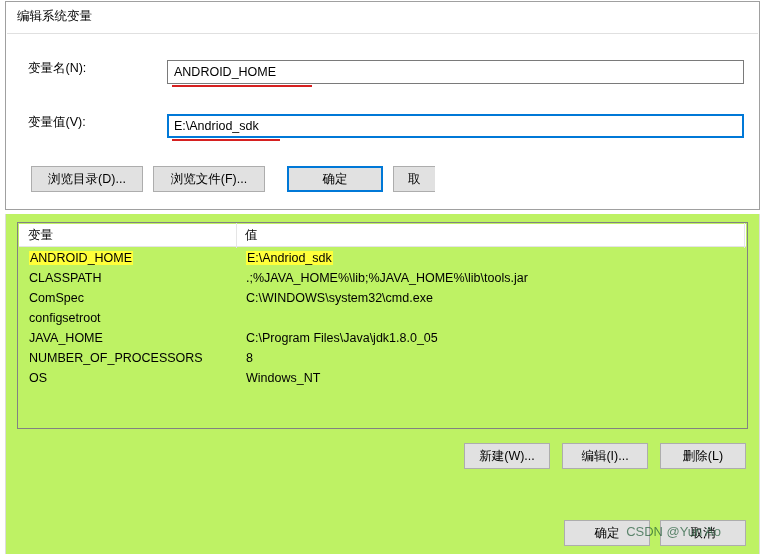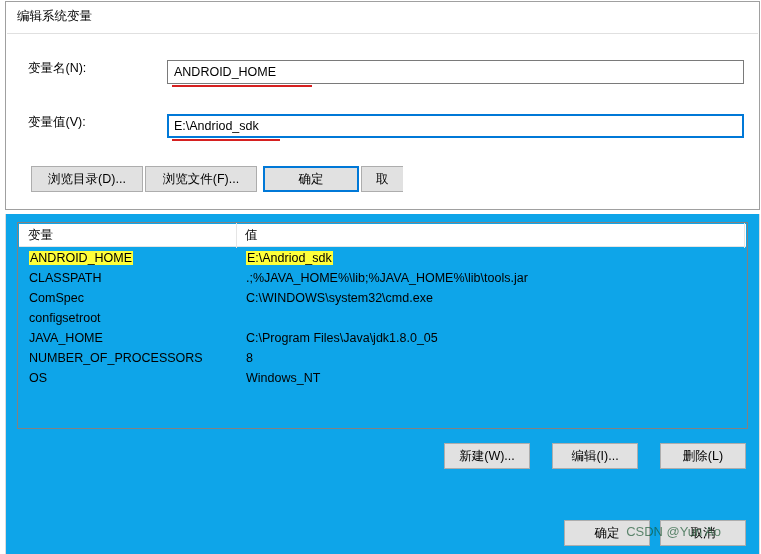--- a/index.html
+++ b/index.html
@@ -8,39 +8,39 @@
     .dialog-title { padding: 5px 10px 8px; background: #fff; border-bottom: 1px solid #e0e0e0; }
     .dialog-body { padding: 24px 12px 16px 18px; }
     .field-row { display: flex; margin-bottom: 26px; }
     .field-label { width: 140px; padding-left: 2px; }
     .field-input-wrap { position: relative; flex: 1; }
     .field-input { width: 100%; height: 24px; border: 1px solid #7a7a7a; padding: 2px 6px; font-size: 12.5px; outline: none; background: #fff; }
     .field-input.focused { border: 1px solid #0078d7; box-shadow: 0 0 0 1px #0078d7 inset; }
     .underline-red { position: absolute; height: 2px; background: #d62020; bottom: -2px; }
     .btn { min-width: 112px; height: 26px; border: 1px solid #adadad; background: #e1e1e1; cursor: pointer; font-size: 12.5px; padding: 0 14px; }
     .btn-primary { border: 2px solid #0078d7; background: #e1e1e1; min-width: 96px; }
-    .btn-row-edit { display: flex; gap: 2px; padding: 0 0 0 6px; align-items: center; }
+    .btn-row-edit { display: flex; gap: 10px; padding: 0 0 0 6px; align-items: center; }
     .btn-small { min-width: 86px; }
-    .lower-panel { position: absolute; top: 213px; left: 4px; right: 2px; bottom: 0; border-left: 1px solid #dcdcdc; border-right: 1px solid #dcdcdc; background: #0ea5e9; z-index: 1; padding: 8px 11px 10px; }
+    .lower-panel { position: absolute; top: 213px; left: 4px; right: 2px; bottom: 0; border-left: 1px solid #dcdcdc; border-right: 1px solid #dcdcdc; background: #bef264; z-index: 1; padding: 8px 11px 10px; }
     .table-box { border: 1px solid #828282; height: 207px; overflow: hidden; position: relative; }
     .table-head { display: flex; border-bottom: 1px solid #e5e5e5; background: #fff; height: 23px; align-items: center; }
     .table-head .col { padding: 4px 8px; border-right: 1px solid #e5e5e5; }
     .col-var { width: 217px; }
     .col-val { flex: 1; }
     .table-body { overflow-y: scroll; height: 183px; }
     .table-row { display: flex; height: 20px; align-items: center; }
     .table-row .cell { padding: 1px 8px; white-space: nowrap; overflow: hidden; }
     .cell-var { width: 217px; }
     .cell-val { flex: 1; }
     .row-highlight { background: #ffff3a; display: inline-block; padding: 0 1px; }
     .table-body::-webkit-scrollbar { width: 17px; }
     .table-body::-webkit-scrollbar-track { background: #f0f0f0; border-left: 1px solid #dcdcdc; }
     .table-body::-webkit-scrollbar-thumb { background: #cdcdcd; border: 1px solid #a5a5a5; }
     .table-body::-webkit-scrollbar-button { background: #f0f0f0; height: 17px; border: 1px solid #dcdcdc; }
-    .btn-row-lower { display: flex; justify-content: flex-end; gap: 22px; padding: 14px 2px 0; }
+    .btn-row-lower { display: flex; justify-content: flex-end; gap: 12px; padding: 14px 2px 0; }
     .footer-row { position: absolute; bottom: 8px; right: 12px; display: flex; gap: 10px; }
     .watermark { position: absolute; right: 40px; bottom: 15px; color: #14532d; opacity: 0.65; font-size: 13px; z-index: 5; pointer-events: none; }
     .cutoff-row { color: #555; }
   </style>
 </head>
 <body>
 
 <div class="dialog-edit">
   <div class="dialog-title">编辑系统变量</div>
   <div class="dialog-body">

